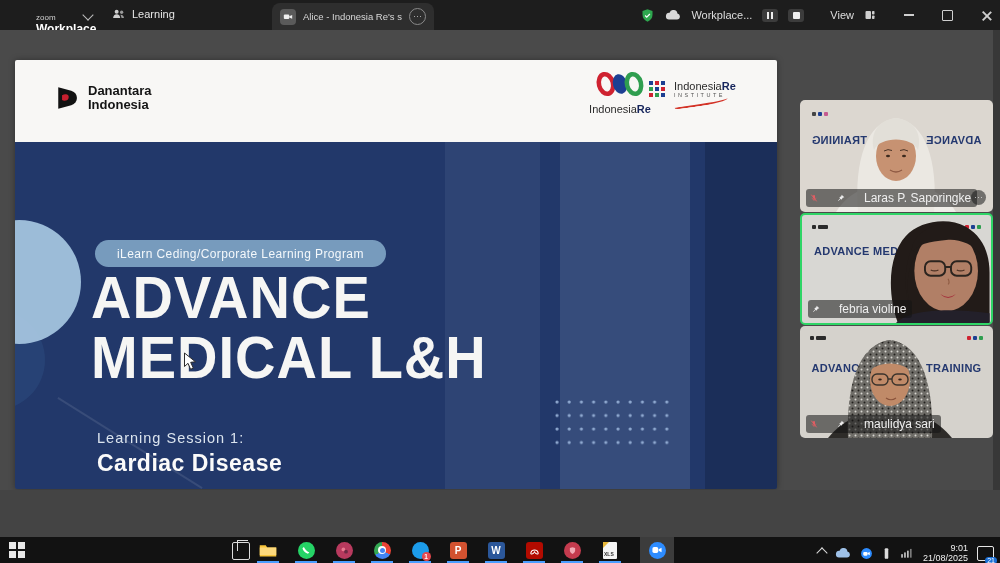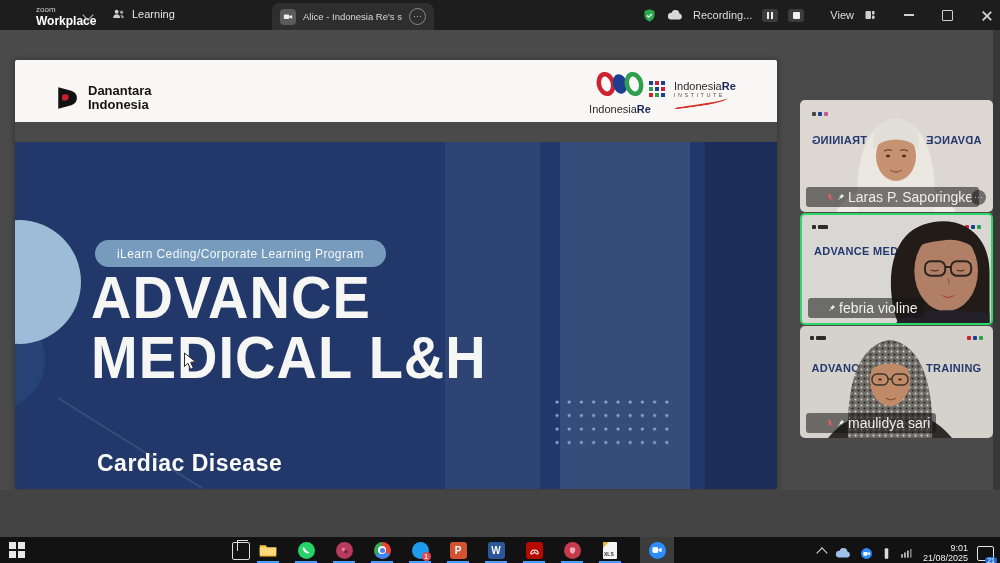--- a/index.html
+++ b/index.html
@@ -3,21 +3,21 @@
 <meta charset="utf-8">
 <style>
   html,body{margin:0;padding:0;background:#222;}
   .screen{position:relative;width:1000px;height:563px;overflow:hidden;
           font-family:"Liberation Sans","DejaVu Sans",sans-serif;
           -webkit-font-smoothing:antialiased;}
   .abs{position:absolute;}
 
   
   .titlebar{position:absolute;left:0;top:0;width:1000px;height:30px;background:#1d1d1d;}
-  .brand{position:absolute;left:36px;top:6px;color:#fff;line-height:1;}
+  .brand{position:absolute;left:36px;top:14px;color:#fff;line-height:1;}
   .brand .z{font-size:8px;color:#cfcfcf;display:block;}
   .brand .w{font-size:12px;font-weight:bold;display:block;margin-top:1px;}
   .chev-dn{position:absolute;width:7px;height:7px;border-left:1.5px solid #bdbdbd;border-bottom:1.5px solid #bdbdbd;transform:rotate(-45deg);}
   .meeting{position:absolute;left:112px;top:7px;display:flex;gap:6px;align-items:center;color:#e6e6e6;font-size:11px;}
   .sharetab{position:absolute;left:272px;top:3px;width:162px;height:27px;background:#2e2e2e;border-radius:8px 8px 0 0;display:flex;align-items:center;gap:7px;padding:0 8px;box-sizing:border-box;}
   .camchip{width:16px;height:16px;border-radius:4px;background:#5a5a5a;display:flex;align-items:center;justify-content:center;flex:none;}
   .sharetab .lbl{font-size:9.5px;color:#d8d8d8;white-space:nowrap;overflow:hidden;flex:1;}
   .dotbtn{width:15px;height:15px;border:1px solid #8a8a8a;border-radius:50%;display:flex;align-items:center;justify-content:center;gap:1.5px;flex:none;}
   .dotbtn i{width:1.5px;height:1.5px;background:#cfcfcf;border-radius:50%;display:block;}
   .tb-right{position:absolute;right:8px;top:0;height:30px;display:flex;align-items:center;gap:10px;color:#ddd;font-size:11px;}
@@ -29,21 +29,21 @@
   .win-x{position:relative;width:11px;height:11px;display:block;}
   .win-x:before,.win-x:after{content:"";position:absolute;left:5px;top:0;width:1.6px;height:12px;background:#cfcfcf;}
   .win-x:before{transform:rotate(45deg);} .win-x:after{transform:rotate(-45deg);}
 
   
   .work{position:absolute;left:0;top:30px;width:1000px;height:460px;background:#4a4a4a;}
   .sidestrip{position:absolute;left:993px;top:30px;width:7px;height:507px;background:#383838;}
 
   
   .slide{position:absolute;left:15px;top:60px;width:762px;height:429px;border-radius:2px;overflow:hidden;box-shadow:0 0 6px rgba(0,0,0,.35);}
-  .slide-head{position:absolute;left:0;top:0;width:100%;height:62px;background:#f8f7f5;}
+  .slide-head{position:absolute;left:0;top:0;width:100%;height:82px;background:#f8f7f5;}
   .slide-body{position:absolute;left:0;top:82px;width:100%;height:347px;background:linear-gradient(100deg,#1d3462 0%,#23396b 45%,#2a4274 70%,#20366​4 100%);background-color:#22386a;}
   .panel{position:absolute;top:0;height:347px;}
   .badge{position:absolute;left:80px;top:98px;height:27px;padding:0 22px;border-radius:14px;background:rgba(141,180,210,.8);display:flex;align-items:center;font-size:12px;letter-spacing:.4px;color:#f4f8fb;}
   .title{position:absolute;left:76px;color:#f6f6f4;font-weight:800;font-size:56px;letter-spacing:1px;line-height:1;transform-origin:left top;transform:scaleY(1.06);}
   .sess{position:absolute;left:82px;top:288px;color:#dbe4ee;font-size:14.5px;letter-spacing:1px;}
   .topic{position:absolute;left:82px;top:308px;color:#fbfbfa;font-size:23px;font-weight:bold;letter-spacing:.5px;}
   .circle1{position:absolute;left:-58px;top:78px;width:124px;height:124px;border-radius:50%;background:#a3c3de;opacity:.95;}
   .circle2{position:absolute;left:-70px;top:168px;width:100px;height:100px;border-radius:50%;background:#2b4a7e;opacity:.55;}
   .diag{position:absolute;left:30px;top:300px;width:170px;height:2px;background:rgba(255,255,255,.10);transform:rotate(32deg);}
 
@@ -57,21 +57,21 @@
   .inst-txt{font-size:11px;color:#2b2b2b;line-height:1.1;}
   .inst-sub{font-size:5.5px;letter-spacing:2.5px;color:#555;}
   .swoosh{width:54px;height:5px;border-bottom:2.5px solid #d33327;border-radius:0 0 60% 20%;transform:rotate(-8deg);margin-top:1px;}
 
   
   .tile{position:absolute;left:800px;width:193px;height:112px;border-radius:5px;overflow:hidden;background:#d9d4cd;}
   .tile.active{border:2px solid #2fd566;width:189px;height:108px;}
   .bt{position:absolute;width:100%;text-align:center;font-weight:800;color:#24386f;font-size:11px;letter-spacing:.3px;white-space:nowrap;}
   .mir{transform:scaleX(-1);}
   .subline{position:absolute;width:100%;text-align:center;font-size:4.5px;color:#9a9a9a;letter-spacing:.5px;}
-  .nametag{position:absolute;left:6px;bottom:5px;background:rgba(20,20,20,.55);border-radius:3px;padding:2px 6px 2px 20px;display:flex;align-items:center;gap:3px;color:#efefef;font-size:14px;white-space:nowrap;}
+  .nametag{position:absolute;left:6px;bottom:5px;background:rgba(20,20,20,.55);border-radius:3px;padding:2px 6px 2px 4px;display:flex;align-items:center;gap:19px;color:#efefef;font-size:12px;white-space:nowrap;}
   .tile-menu{position:absolute;right:7px;bottom:7px;width:15px;height:15px;border-radius:50%;background:rgba(25,25,25,.55);display:flex;align-items:center;justify-content:center;gap:1.5px;}
   .tile-menu i{width:1.5px;height:1.5px;background:#ddd;border-radius:50%;display:block;}
   .mlg{position:absolute;display:flex;gap:2px;}
   .mlg i{width:4px;height:4px;display:block;border-radius:1px;}
 
   
   .toolbar{position:absolute;left:0;top:490px;width:1000px;height:47px;background:#444;}
 
   
   .taskbar{position:absolute;left:0;top:537px;width:1000px;height:26px;background:#121212;}
@@ -130,21 +130,21 @@
         </span>
     </div>
     <div class="tb-right">
       <svg width="15" height="15" viewBox="0 0 24 24">
           <path d="M12 2l8 2.6v6.1c0 5.6-3.4 9.1-8 11.3-4.6-2.2-8-5.7-8-11.3V4.6z" fill="#2ea84f"></path>
           <path d="M8.2 12l2.6 2.6 5-5" stroke="#fff" stroke-width="2" fill="none"></path>
         </svg>
       <svg width="16" height="11" viewBox="0 0 32 20">
           <path d="M8 18h16a6 6 0 0 0 .8-11.9A8 8 0 0 0 9.2 4.6 6.5 6.5 0 0 0 8 18z" fill="#d8d8d8"></path>
         </svg>
-      <span>Recording...</span>
+      <span>Workplace...</span>
       <span class="recchip">
           <span class="bar"></span>
           <span class="bar"></span>
         </span>
       <span class="recchip">
           <span class="sq"></span>
         </span>
       <span style="width:6px;"></span>
       <span>View</span>
       <svg width="12" height="12" viewBox="0 0 24 24">
@@ -210,20 +210,21 @@
       <div class="panel" style="left:690px;width:72px;background:rgba(12,22,48,.28);"></div>
       <div class="circle2"></div>
       <div class="circle1"></div>
       <div class="diag"></div>
 
       <div class="badge">
           <span>iLearn Ceding/Corporate Learning Program</span>
         </div>
       <div class="title" style="top:126px;">ADVANCE</div>
       <div class="title" style="top:186px;">MEDICAL L&amp;H</div>
+      <div class="sess">Learning Session 1:</div>
       <div class="topic">Cardiac Disease</div>
 
       <svg class="abs" style="left:540px;top:258px;" width="122" height="50">
         <defs>
             <pattern id="dg" width="12.2" height="13.5" patternUnits="userSpaceOnUse">
               <circle cx="2" cy="2" r="1.6" fill="#8fa9d0"></circle>
             </pattern>
           </defs>
         <rect width="122" height="50" fill="url(#dg)"></rect>
       </svg>

